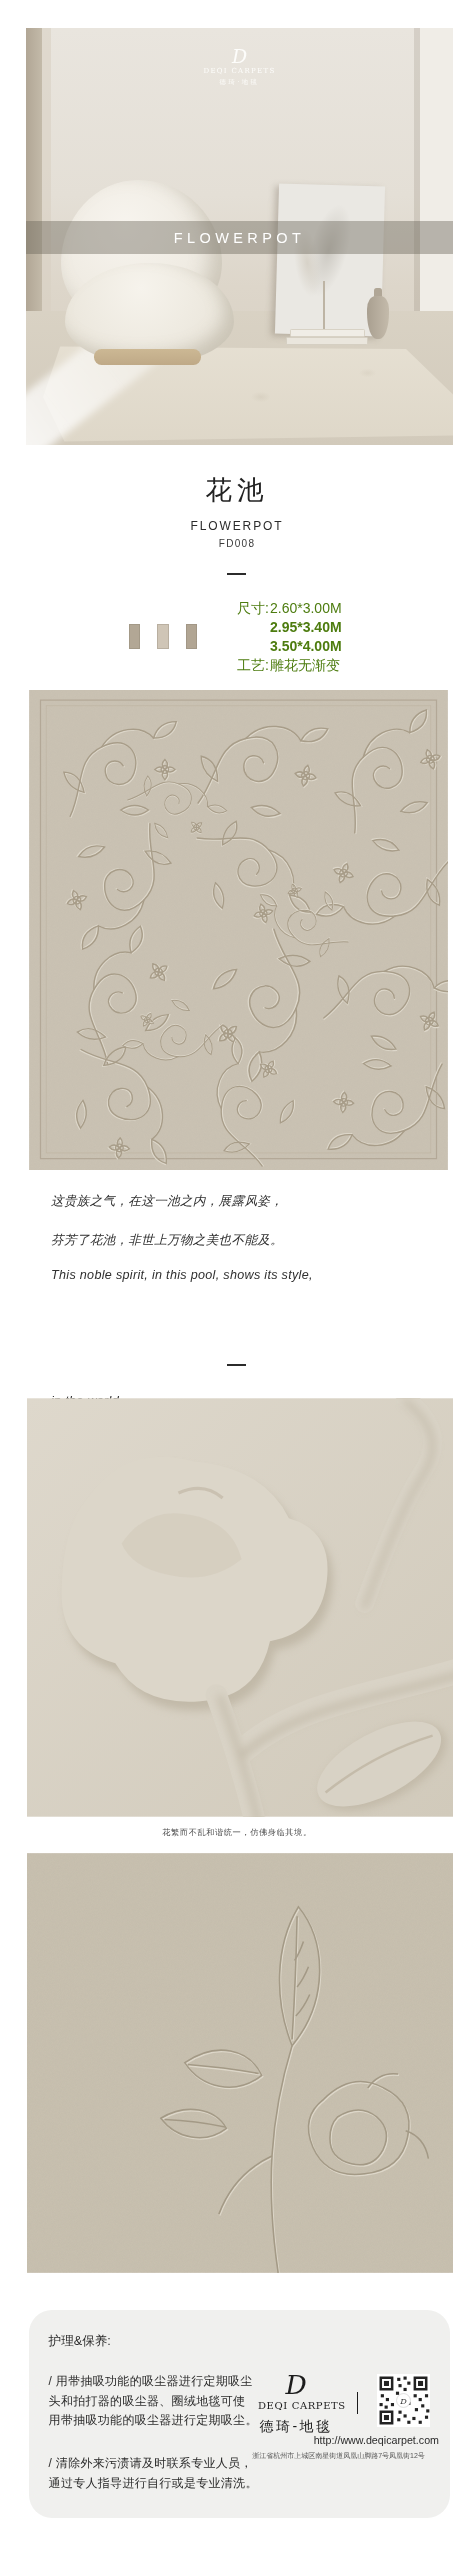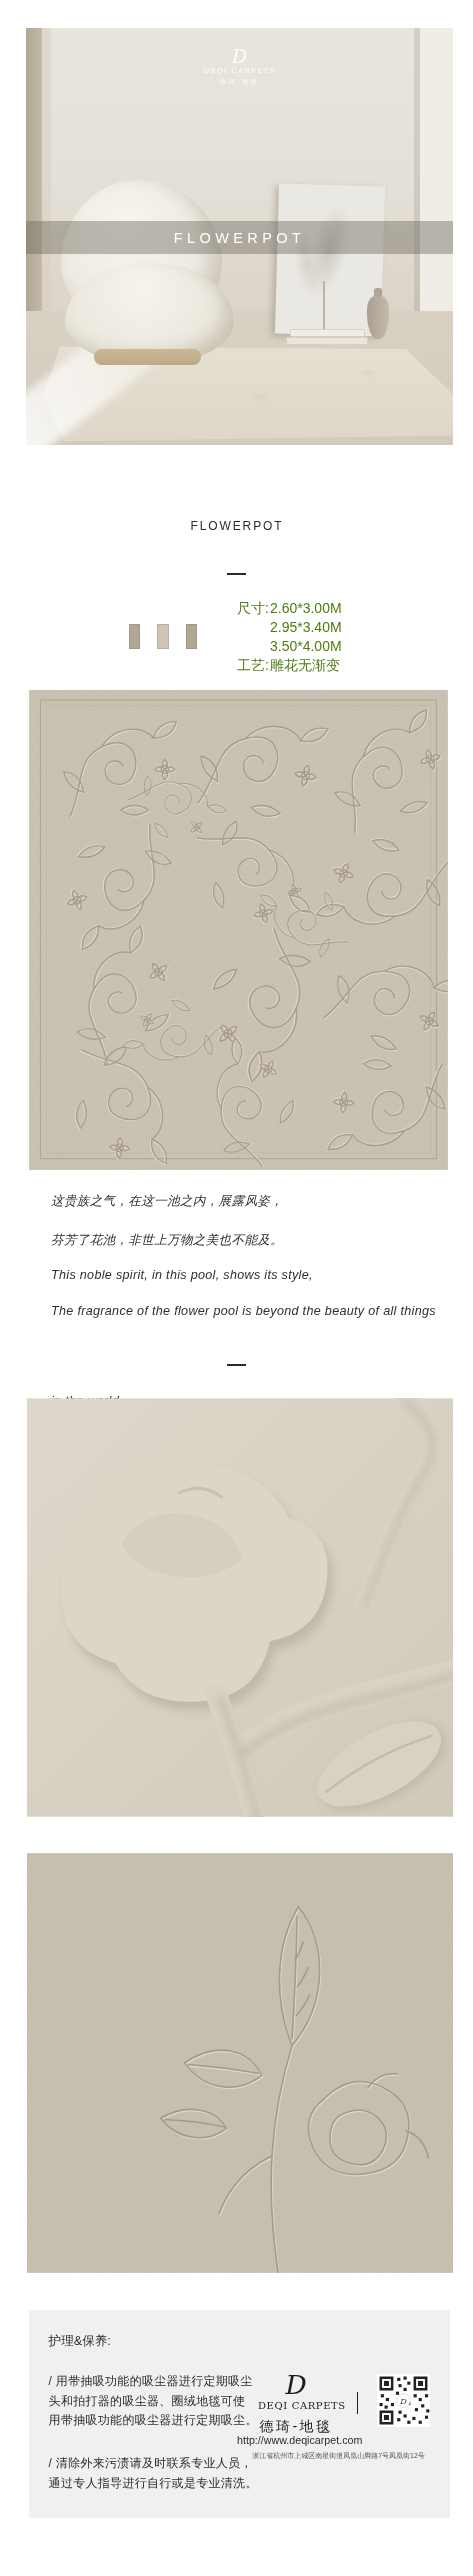--- a/index.html
+++ b/index.html
@@ -56,45 +56,45 @@
   #title-model { left:0; top:538px; width:100%; text-align:center; font-size:10px; letter-spacing:1.3px; color:#3a3a3a; }
   .dash-divider { width:19px; height:1.9px; background:#2b2b2b; }
   #divider1 { left:227px; top:573px; }
   #divider2 { left:227px; top:1364px; }
 
   
   #swatches { left:129px; top:624px; display:flex; gap:17px; }
   .swatch { width:11.4px; height:25px; border:0.6px solid rgba(120,110,95,.25); }
   .spec-row { position:absolute; left:237px; font-size:14px; color:#4d7c0f; white-space:nowrap; }
   .spec-row .lbl { display:inline-block; width:33px; }
-  .spec-row.indent { left:270px; }
+  .spec-row.indent { left:270px;font-weight:bold; }
 
   
   #carpet-img { left:29px; top:690px; width:419px; height:480px; }
   #detail1 { left:27px; top:1398px; width:426px; height:419px; }
   #detail2 { left:27px; top:1853px; width:426px; height:420px; }
   #carpet-img svg, #detail1 svg, #detail2 svg { display:block; width:100%; height:100%; }
 
   
   .desc-line { position:absolute; left:51px; font-size:12.6px; color:#2f2f2f; letter-spacing:0.3px;font-style:italic; }
 
   
   #detail-caption { left:0; top:1827px; width:100%; text-align:center; font-size:8.2px; color:#4c4c4c; letter-spacing:0.6px; }
 
   
-  #footer { left:29px; top:2310px; width:421px; height:208px; background:#f0f0ee; }
+  #footer { left:29px; top:2310px; width:421px; height:208px; background:#f0f0ee;border-radius:23px; }
   #care-heading { left:19.6px; top:23px; font-size:12.6px; color:#2b2b2b; }
   .care-line { position:absolute; left:19.6px; font-size:12px; color:#2b2b2b; letter-spacing:0.3px; }
   #footer-brand { left:229px; top:62px; width:76px; text-align:center; color:#1c1c1c; }
   #footer-brand .mono { font-family:"DejaVu Serif","Liberation Serif",serif; font-style:italic; font-size:26.5px; line-height:25px; }
   #footer-brand .en { font-family:"DejaVu Serif","Liberation Serif",serif; font-size:10px; letter-spacing:0.6px; margin-top:2.5px; white-space:nowrap; }
   #footer-brand .cn { font-size:14px; letter-spacing:2.5px; margin-top:7px; white-space:nowrap; }
   #footer-sep { left:328px; top:82px; width:1.3px; height:21.5px; background:#1c1c1c; }
   #footer-qr { left:348px; top:64px; width:53px; height:53px; }
-  #footer-site { left:208px; top:124px; width:202px; text-align:left; font-size:10.7px; color:#2b2b2b; }
+  #footer-site { left:208px; top:124px; width:202px; text-align:right; font-size:10.7px; color:#2b2b2b; }
   #footer-addr { left:196px; top:141px; width:227px; text-align:center; font-size:7px; color:#555; }
 </style>
 </head>
 <body>
 
 <div id="page">
 
   <div id="hero" class="abs">
     <div class="abs hero-left-strip"></div>
     <div class="abs hero-left-strip2"></div>
@@ -122,21 +122,23 @@
       <div class="mono">D</div>
       <div class="en">DEQI CARPETS</div>
       <div class="cn">德琦·地毯</div>
     </div>
 
     <div id="hero-band" class="abs">
       <span class="band-text">FLOWERPOT</span>
     </div>
   </div>
 
+  <div id="title-cn" class="abs">花池</div>
   <div id="title-en" class="abs">FLOWERPOT</div>
+  <div id="title-model" class="abs">FD008</div>
   <div id="divider1" class="abs dash-divider"></div>
 
   <div id="swatches" class="abs">
     <div class="swatch" style="background: rgb(178, 167, 149);"></div>
     <div class="swatch" style="background: rgb(207, 197, 182);"></div>
     <div class="swatch" style="background: rgb(177, 165, 147);"></div>
   </div>
   <div class="spec-row" style="top:600px">
     <span class="lbl">尺寸:</span><span>2.60*3.00M</span>
   </div>
@@ -192,21 +194,20 @@
       <use href="#emb" transform="translate(468,565) rotate(185 100 90)"></use>
       <use href="#emb" transform="translate(160,120) scale(0.7) rotate(48 100 90)"></use>
       <use href="#emb" transform="translate(370,300) scale(0.7) rotate(-110 100 90)"></use>
       <use href="#emb" transform="translate(160,480) scale(0.72) rotate(210 100 90)"></use>
     </svg>
   </div>
 
   <div class="desc-line" style="top:1193px">这贵族之气，在这一池之内，展露风姿，</div>
   <div class="desc-line" style="top:1232px">芬芳了花池，非世上万物之美也不能及。</div>
   <div class="desc-line" style="top:1268px">This noble spirit, in this pool, shows its style,</div>
-  <div class="desc-line" style="top:1304px">The fragrance of the flower pool is beyond the beauty of all things</div>
   <div class="desc-line" style="top:1394px">in the world.</div>
   <div id="divider2" class="abs dash-divider"></div>
 
   <div id="detail1" class="abs">
     <svg viewBox="0 0 675 663" xmlns="http://www.w3.org/2000/svg">
       <defs>
         <linearGradient id="d1bg" x1="0" y1="0" x2="1" y2="1">
           <stop offset="0" stop-color="#ded8cc"></stop>
             <stop offset="1" stop-color="#d1cabb"></stop>
         </linearGradient>
@@ -235,20 +236,21 @@
       </g>
 
       <g transform="rotate(-28 560 575)">
         <ellipse cx="560" cy="585" rx="110" ry="52" fill="#b3a995" opacity="0.5" filter="url(#soft)"></ellipse>
         <ellipse cx="556" cy="578" rx="108" ry="50" fill="#d8d2c5"></ellipse>
         <path d="M460 578 q 96 -18 192 0" fill="none" stroke="#bfb5a2" stroke-width="4" opacity="0.8"></path>
       </g>
     </svg>
   </div>
 
+  <div id="detail-caption" class="abs">花繁而不乱和谐统一，仿佛身临其境。</div>
 
   <div id="detail2" class="abs">
     <svg viewBox="0 0 675 665" xmlns="http://www.w3.org/2000/svg">
       <defs>
         <filter id="linen">
             <feTurbulence type="fractalNoise" baseFrequency="0.55 0.9" numOctaves="2" result="n"></feTurbulence>
             <feColorMatrix in="n" type="matrix" values="0 0 0 0 0.4 0 0 0 0 0.38 0 0 0 0 0.32 0 0 0 0.6 0"></feColorMatrix>
           </filter>
       </defs>
       <rect width="675" height="665" fill="#c9c1b0"></rect>

